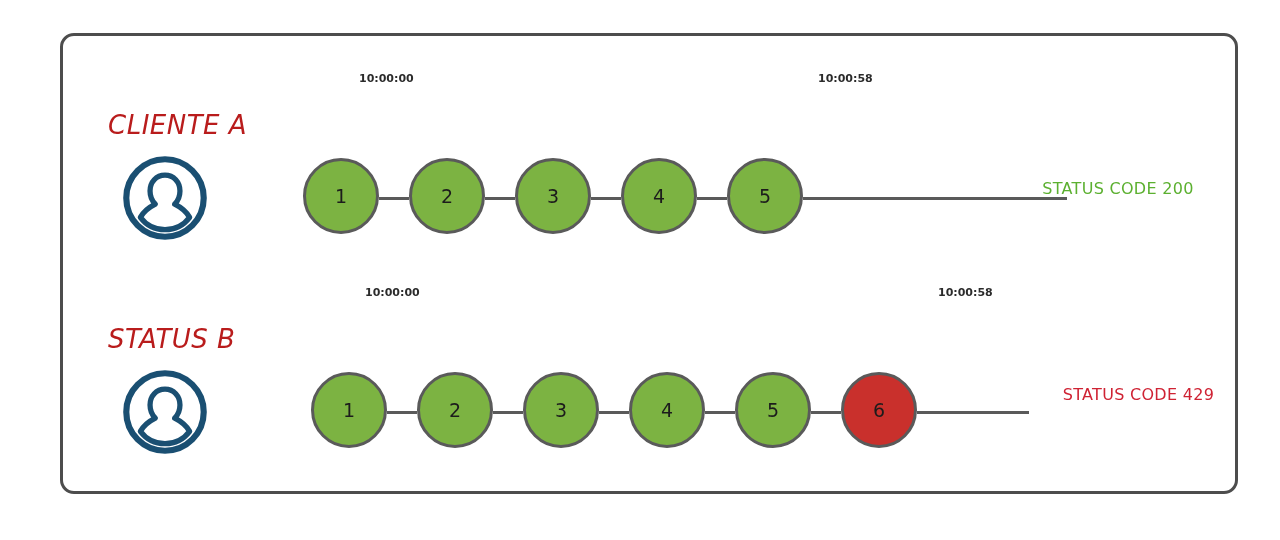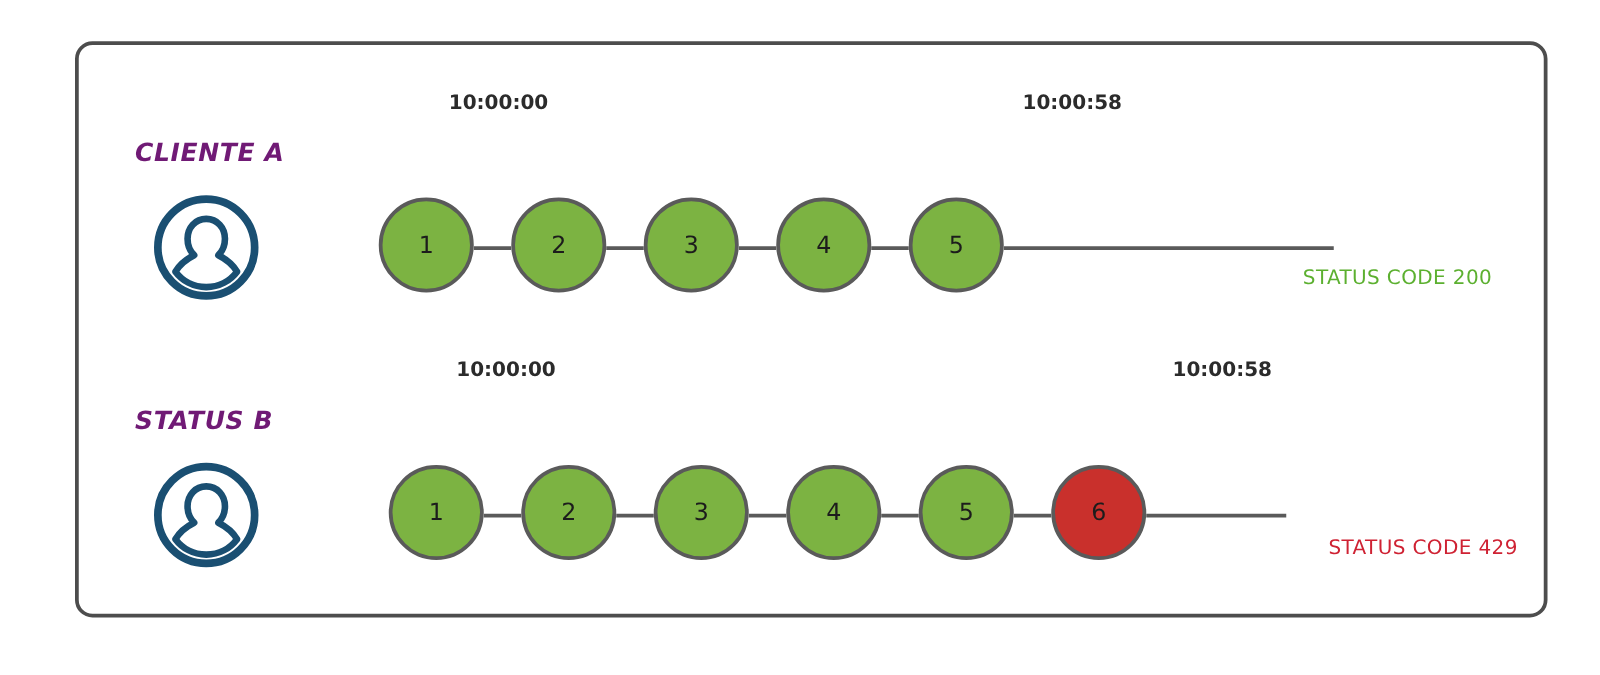--- a/index.html
+++ b/index.html
@@ -37,25 +37,25 @@
   }
   #row-a { top: 36px; }
   #row-b { top: 250px; }
 
   
   .client-label {
     position: absolute;
     left: 45px;
     top: 38px;
     font-family: "DejaVu Sans", sans-serif;
-    font-size: 20px;
+    font-size: 26px;
     font-style: italic;
-    font-weight: 700;
+    font-weight: 400;
     letter-spacing: 0.5px;
-    color: #701a75;
+    color: #b91c1c;
     white-space: nowrap;
   }
   .avatar {
     position: absolute;
     left: 58px;
     top: 82px;
     width: 88px;
     height: 88px;
   }
   .avatar svg { display: block; width: 88px; height: 88px; }
@@ -102,39 +102,38 @@
     color: #1c1c1c;
     background: #7cb342;
   }
   .node.err { background: #c9302c; }
 
   
   .ts {
     position: absolute;
     top: 0px;
     font-family: "DejaVu Sans", sans-serif;
-    font-size: 16px;
+    font-size: 11px;
     font-weight: 700;
     color: #2b2b2b;
     white-space: nowrap;
   }
 
   
   .status {
     position: absolute;
     text-align: center;
     font-family: "DejaVu Sans", sans-serif;
     line-height: 1.18;
     white-space: nowrap;
   }
   .status .code {
     display: block;
     font-size: 16px;
     letter-spacing: 0.3px;
-    margin-top: 33px;
   }
   .status .msg {
     display: block;
     font-size: 15px;
   }
   .status.ok { color: #5cb030; }
   .status.err { color: #cf2233; }
 </style>
 </head>
 <body>
@@ -207,18 +206,18 @@
 
         <div class="node" style="left:0px;">1</div>
         <div class="node" style="left:106px;">2</div>
         <div class="node" style="left:212px;">3</div>
         <div class="node" style="left:318px;">4</div>
         <div class="node" style="left:424px;">5</div>
         <div class="node err" style="left:530px;">6</div>
       </div>
     </div>
 
-    <div class="status err" style="left:968px; top:110px; width:215px;">
+    <div class="status err" style="left:968px; top:100px; width:215px;">
       <span class="code">STATUS CODE 429</span>
     </div>
   </div>
 
 </div>
 
 </body></html>

